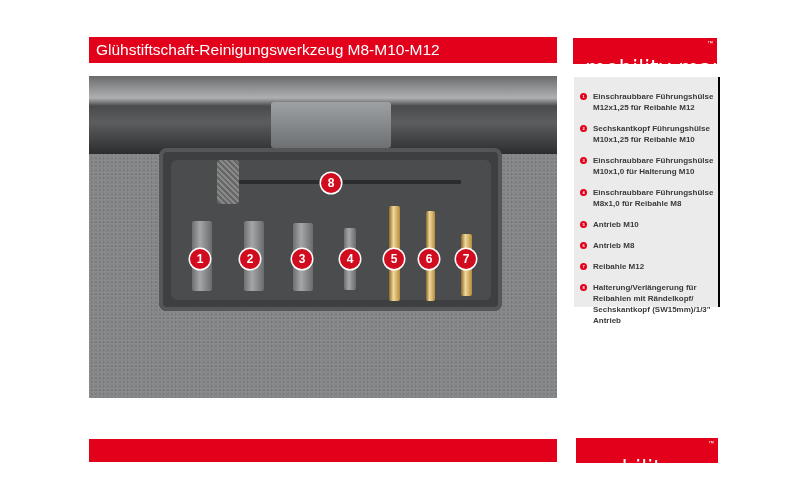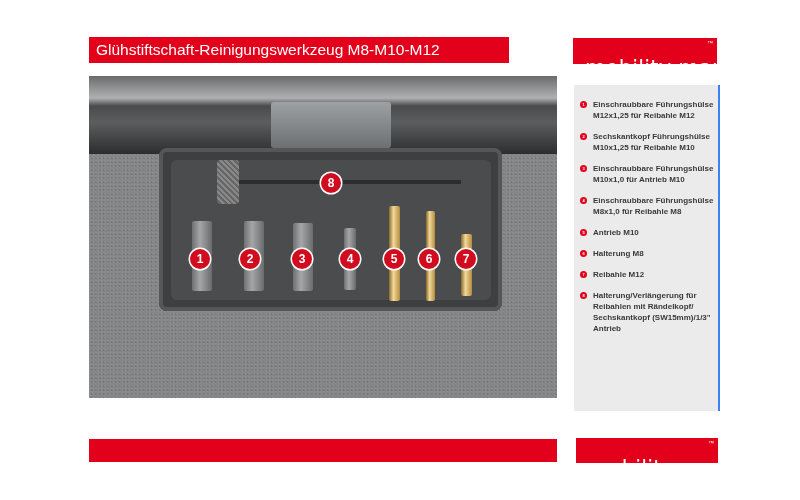--- a/index.html
+++ b/index.html
@@ -1,19 +1,19 @@
 <!DOCTYPE html>
 <html><head>
 <meta charset="utf-8">
 <style>
   html, body { margin:0; padding:0; }
   body { width:800px; height:500px; background:#ffffff; position:relative; overflow:hidden;
          font-family:"Liberation Sans", sans-serif; }
   .red { background:#e2001a; }
-  .title-bar { position:absolute; left:89px; top:37px; width:420px; height:26px; }
+  .title-bar { position:absolute; left:89px; top:37px; width:468px; height:26px; }
   .title-bar span { position:absolute; left:7px; top:4px; color:#fff; font-size:15.5px; white-space:nowrap; }
   .logo { position:absolute; width:144px; height:26px; color:#fff; }
   .logo .txt { position:absolute; left:12px; top:18px; font-size:21px; font-family:"DejaVu Sans", sans-serif; letter-spacing:0.2px; white-space:nowrap; }
   .logo .tm { position:absolute; right:4px; top:2px; font-size:6px; }
   .logo-top { left:573px; top:38px; }
   .logo-bottom { left:576px; top:438px; width:142px; height:25px; }
   .bottom-bar { position:absolute; left:89px; top:439px; width:468px; height:23px; }
 
   .photo { position:absolute; left:89px; top:76px; width:468px; height:322px; overflow:hidden;
            background:#7e7f80; }
@@ -31,21 +31,21 @@
   .tray-inner { position:absolute; left:82px; top:84px; width:320px; height:140px;
           background:#4b4c4e; border-radius:6px; }
   .knurl { position:absolute; left:128px; top:84px; width:22px; height:44px; background:repeating-linear-gradient(45deg,#888 0 2px,#666 2px 4px); border-radius:4px; }
   .rod { position:absolute; left:150px; top:104px; width:222px; height:4px; background:#2c2d2f; }
   .sleeve { position:absolute; background:linear-gradient(90deg,#6f7072,#a4a6a8 40%,#6a6b6d); border-radius:2px; }
   .reamer { position:absolute; background:linear-gradient(90deg,#8a6a2a,#f1d89a 40%,#b58b3c); border-radius:2px; }
   .badge { position:absolute; width:20px; height:20px; border-radius:50%; background:#d10c1f;
            box-shadow:0 0 0 1.5px #fff; color:#fff; font-size:12px; font-weight:bold; text-align:center; line-height:20px;
            font-family:"Liberation Sans", sans-serif; }
 
-  .side { position:absolute; left:574px; top:85px; width:144px; height:326px; background:#ebebeb; border-right:2px solid #3b82f6; }
+  .side { position:absolute; left:574px; top:77px; width:144px; height:230px; background:#ebebeb; border-right:2px solid #000000; }
   .legend { position:absolute; left:5px; top:14px; width:136px; }
   .item { position:relative; padding-left:14px; margin-bottom:10px; font-size:8px; line-height:11px; font-weight:bold; color:#3a3a3a; }
   .item .dot { position:absolute; left:1px; top:2px; width:7px; height:7px; border-radius:50%; background:#e2001a; color:#fff; font-size:4px; text-align:center; line-height:7px; }
 </style>
 </head>
 <body>
 
 <div class="title-bar red">
   <span>Glühstiftschaft-Reinigungswerkzeug M8-M10-M12</span>
 </div>
@@ -80,24 +80,24 @@
   <div class="badge" style="left:295px;top:173px;">5</div>
   <div class="badge" style="left:330px;top:173px;">6</div>
   <div class="badge" style="left:367px;top:173px;">7</div>
   <div class="badge" style="left:232px;top:97px;">8</div>
 </div>
 
 <div class="side">
   <div class="legend">
     <div class="item"><span class="dot">1</span><span>Einschraubbare Führungshülse M12x1,25 für Reibahle M12</span></div>
     <div class="item"><span class="dot">2</span><span>Sechskantkopf Führungshülse M10x1,25 für Reibahle M10</span></div>
-    <div class="item"><span class="dot">3</span><span>Einschraubbare Führungshülse M10x1,0 für Antrieb M10</span></div>
+    <div class="item"><span class="dot">3</span><span>Einschraubbare Führungshülse M10x1,0 für Halterung M10</span></div>
     <div class="item"><span class="dot">4</span><span>Einschraubbare Führungshülse M8x1,0 für Reibahle M8</span></div>
     <div class="item"><span class="dot">5</span><span>Antrieb M10</span></div>
-    <div class="item"><span class="dot">6</span><span>Halterung M8</span></div>
+    <div class="item"><span class="dot">6</span><span>Antrieb M8</span></div>
     <div class="item"><span class="dot">7</span><span>Reibahle M12</span></div>
     <div class="item"><span class="dot">8</span><span>Halterung/Verlängerung für Reibahlen mit Rändelkopf/ Sechskantkopf (SW15mm)/1/3" Antrieb</span></div>
   </div>
 </div>
 
 <div class="bottom-bar red"></div>
 
 <div class="logo logo-bottom red">
   <span class="txt">mobility market</span>
   <span class="tm">™</span>

